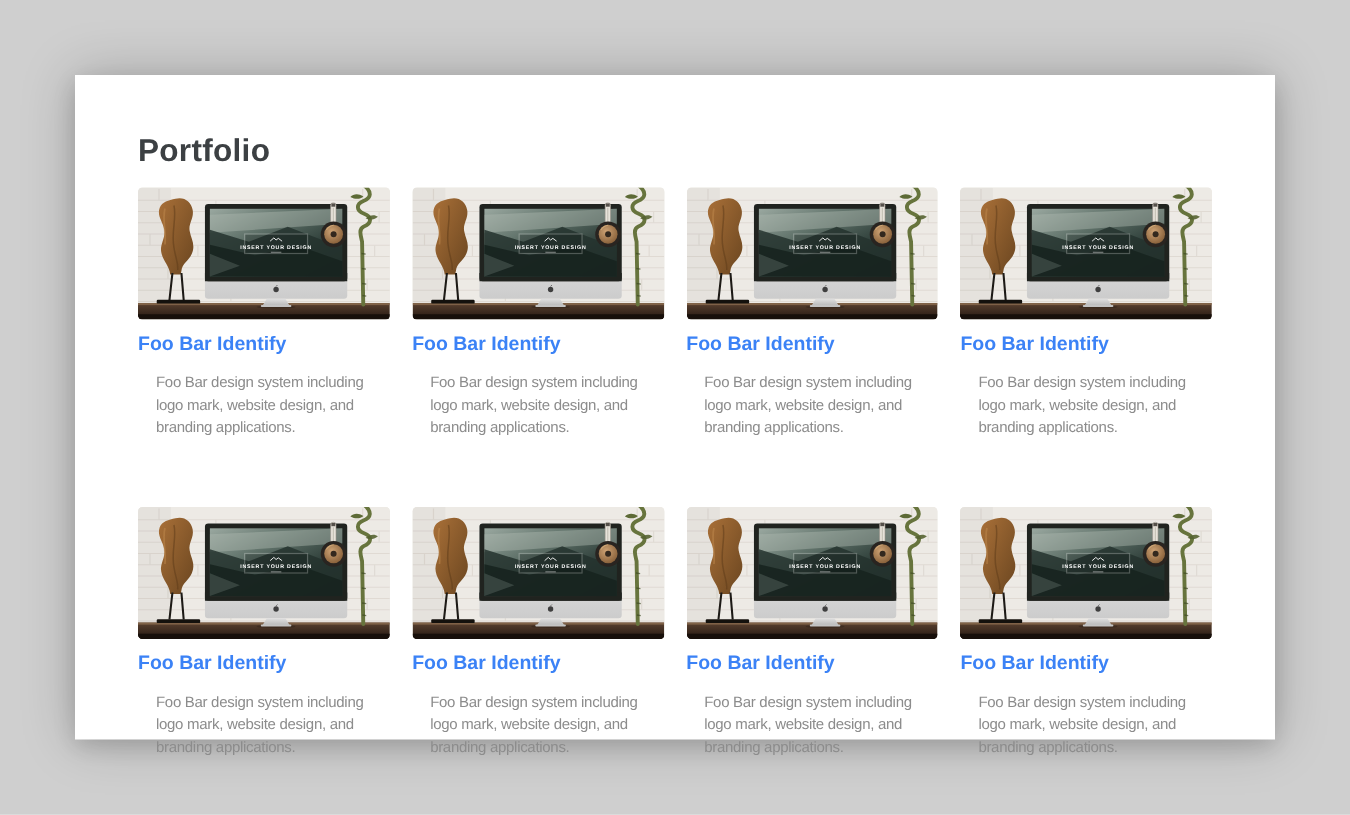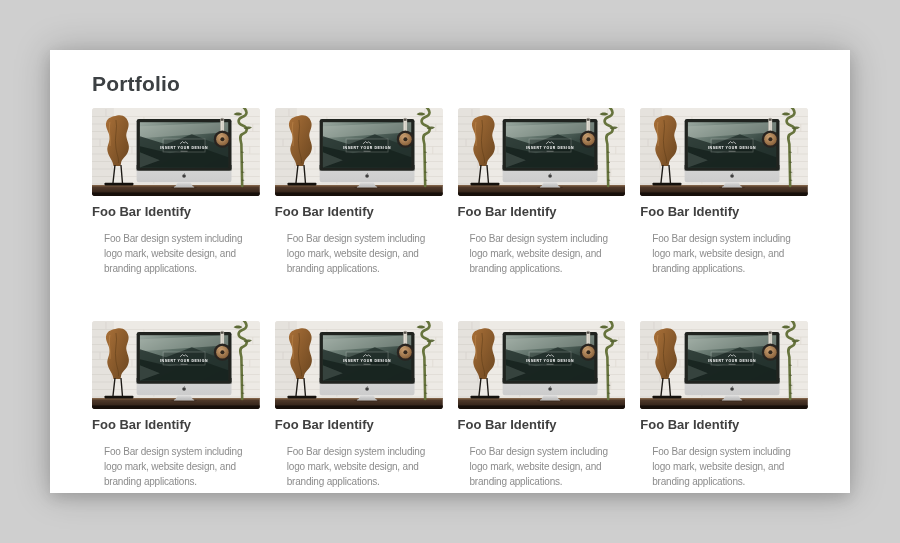--- a/index.html
+++ b/index.html
@@ -17,21 +17,21 @@
     left: 50px;
     top: 50px;
     width: 800px;
     height: 443px;
     background: #ffffff;
     box-shadow: 0 0 34px rgba(0,0,0,0.22), 0 5px 14px rgba(0,0,0,0.14);
     box-sizing: border-box;
     padding: 22px 42px 0 42px;
   }
   .page-title {
-    margin: 0 0 12px 0;
+    margin: 17px 0 12px 0;
     font-size: 21px;
     line-height: 1.15;
     font-weight: 700;
     color: #3c4043;
     letter-spacing: 0.2px;
   }
   .grid {
     display: grid;
     grid-template-columns: repeat(4, 1fr);
     column-gap: 15px;
@@ -42,21 +42,21 @@
     height: 88px;
     border-radius: 3px;
     overflow: hidden;
     background: #ece9e4;
   }
   .thumb svg { display: block; width: 100%; height: 100%; }
   .item-title {
     margin: 8px 0 4px 0;
     font-size: 13px;
     font-weight: 700;
-    color: #404040;
+    color: #3b82f6;
   }
   .item-desc {
     margin: 12px;
     font-size: 10px;
     line-height: 15px;
     letter-spacing: -0.2px;
     color: #8c8c8c;
   }
   .defs-holder { position: absolute; width: 0; height: 0; overflow: hidden; }
 </style>

